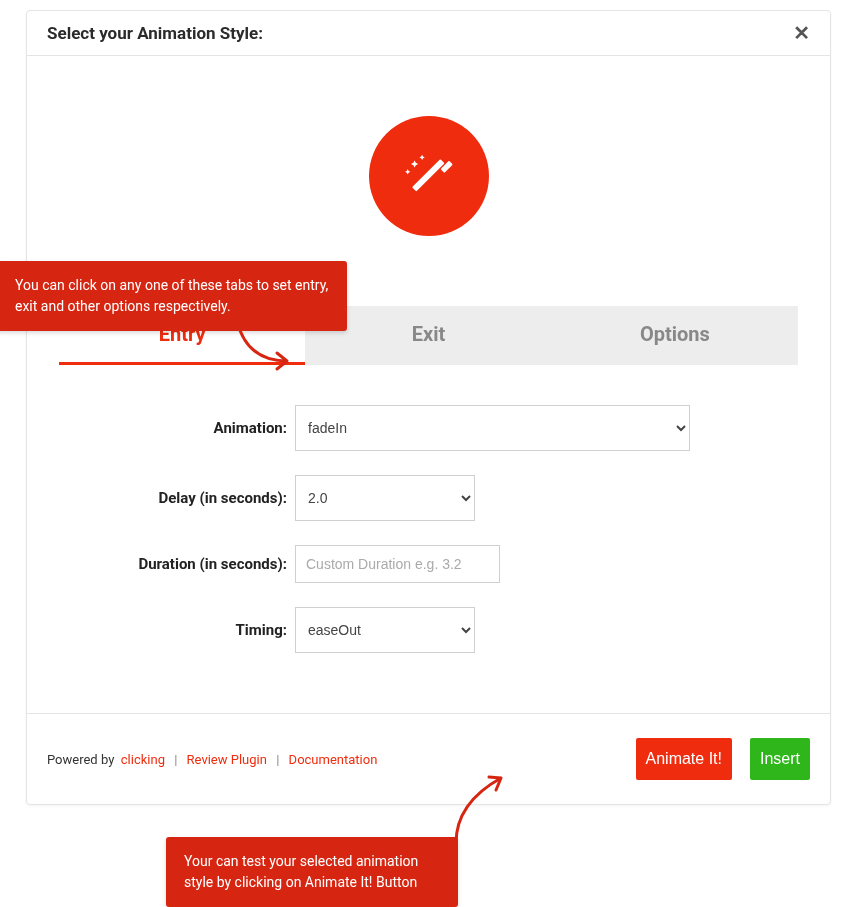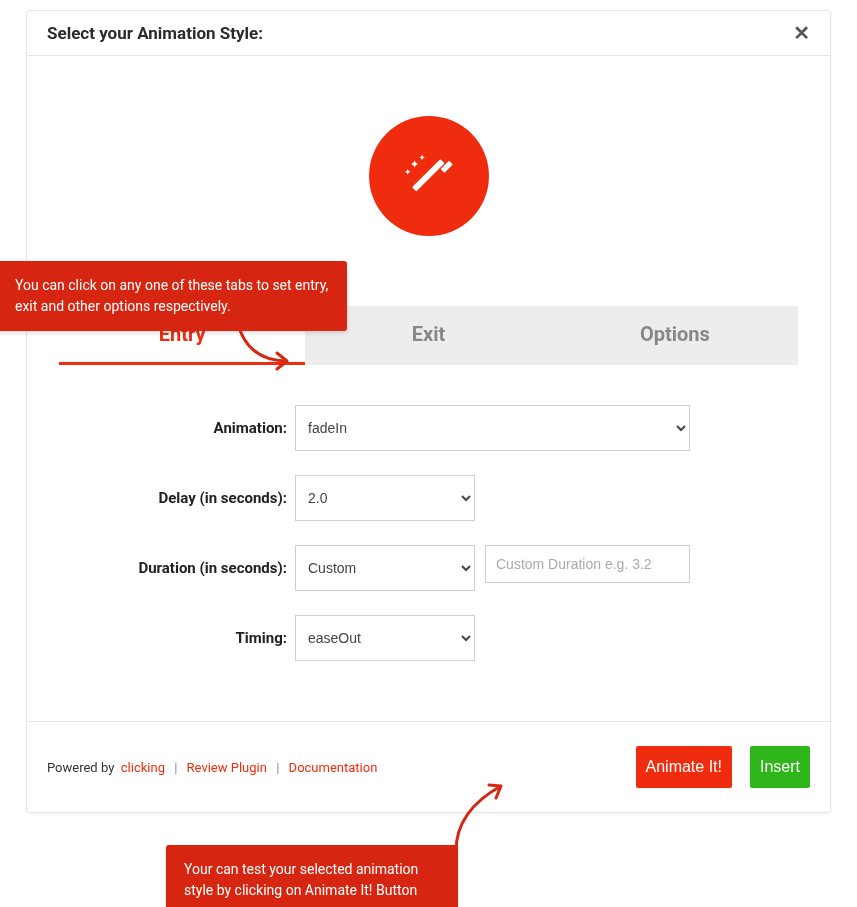--- a/index.html
+++ b/index.html
@@ -232,23 +232,20 @@
         <div class="row-field">
           <select class="narrow">
             <option>2.0</option>
           </select>
         </div>
       </div>
 
       <div class="row">
         <div class="row-label">Duration (in seconds):</div>
         <div class="row-field">
-          <select class="narrow">
-            <option>Custom</option>
-          </select>
           <input type="text" placeholder="Custom Duration e.g. 3.2" style="">
         </div>
       </div>
 
       <div class="row" style="margin-bottom:0;">
         <div class="row-label">Timing:</div>
         <div class="row-field">
           <select class="narrow">
             <option>easeOut</option>
           </select>

